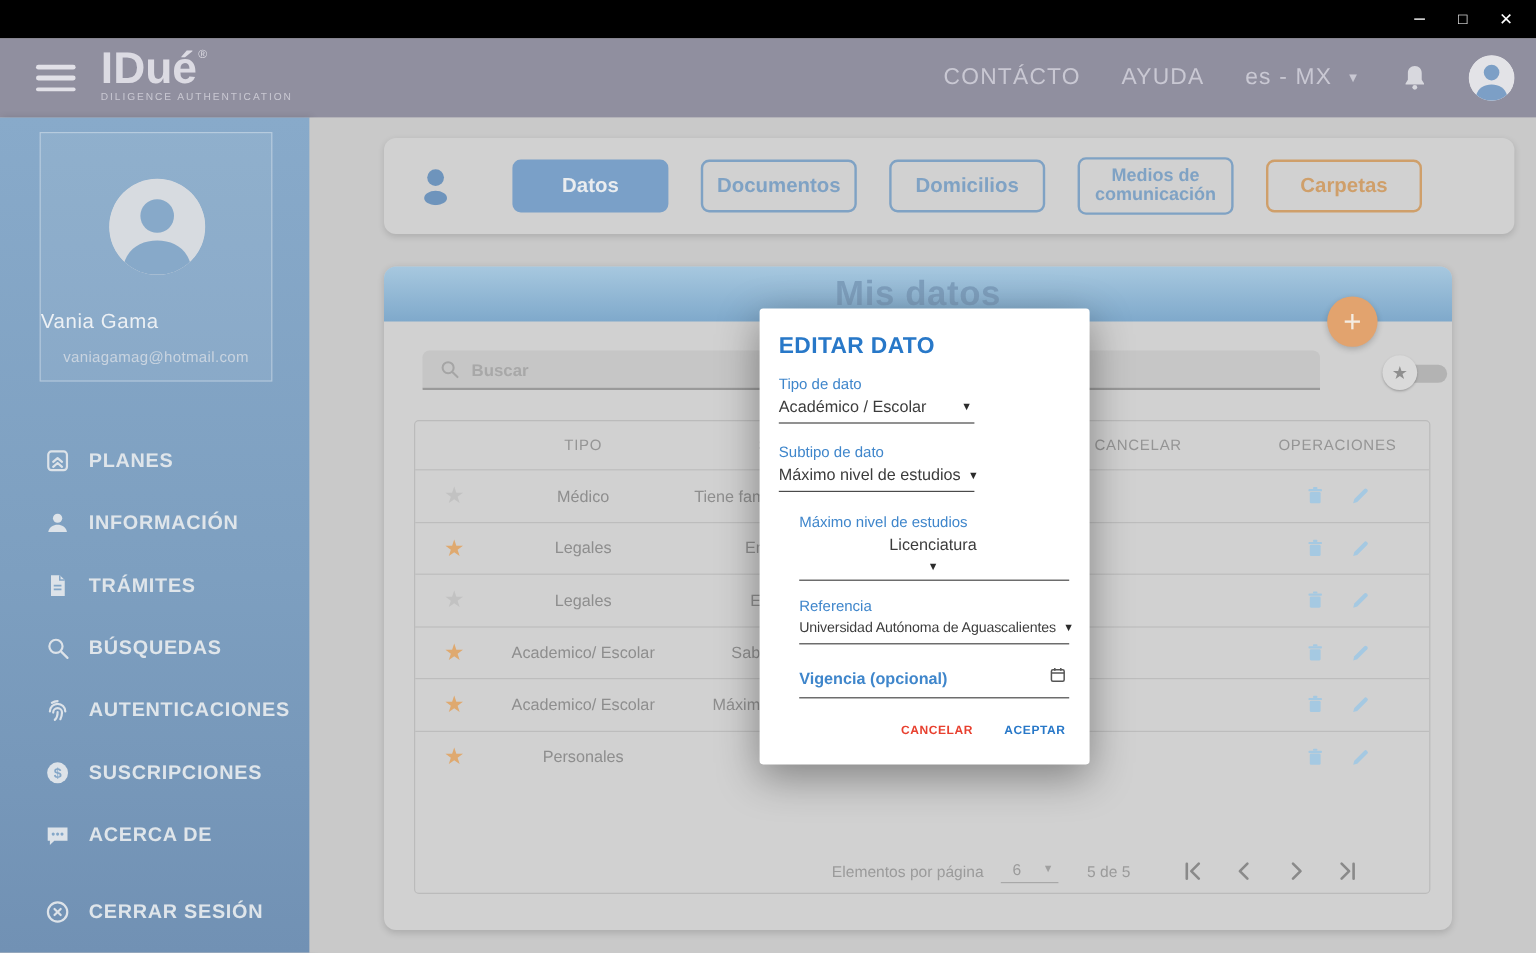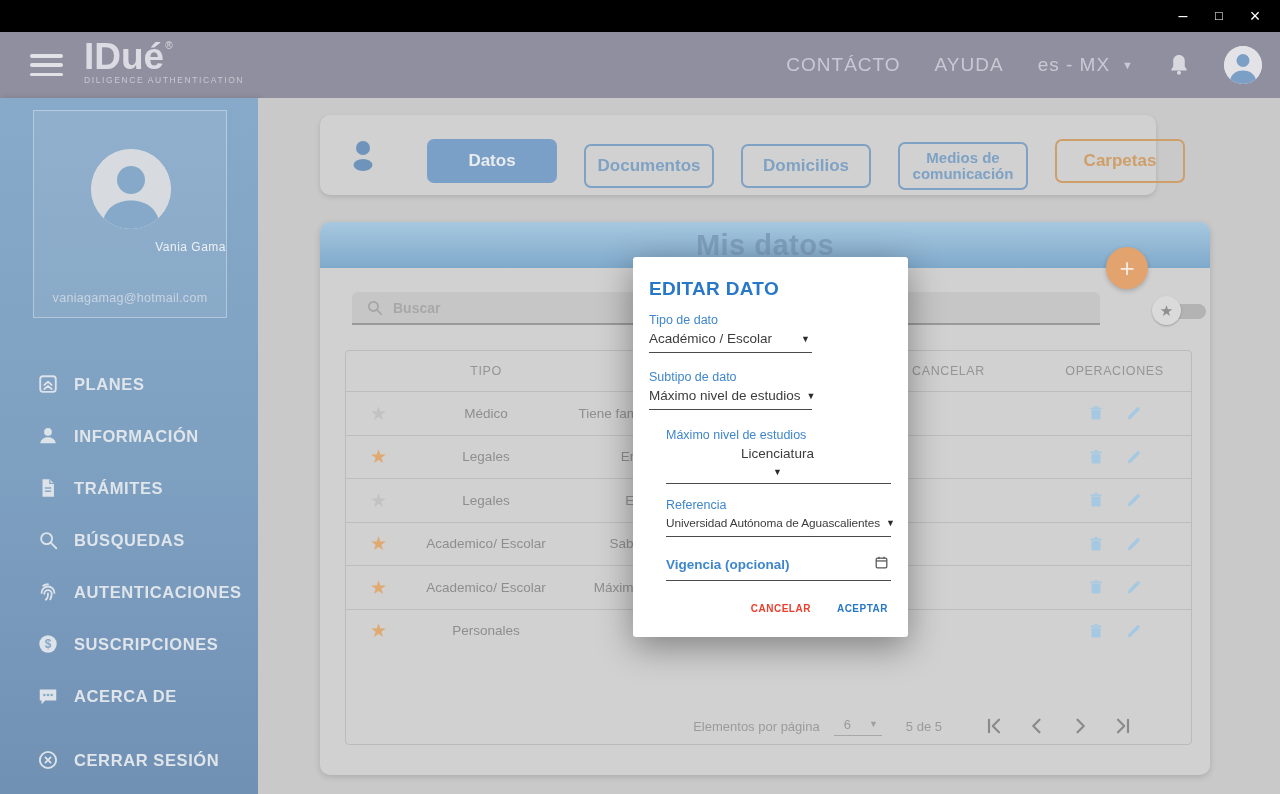--- a/index.html
+++ b/index.html
@@ -34,43 +34,43 @@
   .avatar-top { width:38px; height:38px; border-radius:50%; background:#e3e3e7; overflow:hidden; cursor:pointer; }
 
   
   .sidebar { position:absolute; left:0; top:98px; width:258px; height:696px;
              background:linear-gradient(180deg,#88aaca 0%, #7d9fc0 55%, #7191b4 100%);
              box-shadow:2px 0 6px rgba(0,0,0,0.15); }
   .profile-card { position:absolute; left:33px; top:12px; width:194px; height:208px;
                   background:rgba(255,255,255,0.07); border:1px solid rgba(255,255,255,0.35); }
   .avatar-big { position:absolute; left:57px; top:38px; width:80px; height:80px; border-radius:50%;
                 background:#d7dbe0; overflow:hidden; }
-  .profile-name { position:absolute; left:0; top:129px; width:100%; text-align:right;
-                  color:#ecf0f4; font-size:12px; letter-spacing:0.5px; }
+  .profile-name { position:absolute; left:0; top:147px; width:100%; text-align:left;
+                  color:#ecf0f4; font-size:17px; letter-spacing:0.5px; }
   .profile-email { position:absolute; left:0; top:180px; width:100%; text-align:center;
                    color:#c9d4e0; font-size:12.5px; letter-spacing:0.3px; }
   .menu { position:absolute; left:0; top:260px; width:258px; }
   .menu-item { height:52px; display:flex; align-items:center; padding-left:36px; cursor:pointer; }
   .menu-item.logout { margin-top:12px; }
   .menu-icon { width:24px; height:24px; flex:0 0 24px; display:flex; align-items:center; justify-content:center; }
   .menu-label { margin-left:14px; color:#dfe5ea; font-size:16.5px; font-weight:700; letter-spacing:0.6px; }
   .micon { stroke:#dde3e9; fill:none; stroke-width:2; stroke-linecap:round; stroke-linejoin:round; }
   .micon-fill { fill:#dde3e9; stroke:none; }
 
   
   .main { position:absolute; left:258px; top:98px; width:1022px; height:696px; background:#c9c9c9; }
 
-  .tabcard { position:absolute; left:62px; top:17px; width:836px; height:80px; background:#d1d1d1;
+  .tabcard { position:absolute; left:62px; top:17px; width:942px; height:80px; background:#d1d1d1;
              border-radius:10px; box-shadow:0 2px 5px rgba(0,0,0,0.13); }
   .tab-person { position:absolute; left:28px; top:24px; width:30px; height:32px; }
   .tabs { position:absolute; left:107px; top:16px; display:flex; align-items:center; gap:27px; }
   .tab { width:130px; height:44px; border-radius:7px; display:flex; align-items:center; justify-content:center;
          font-size:17px; font-weight:700; cursor:pointer; text-align:center; line-height:1.05; }
   .tab--active { background:#7aa0c8; color:#e9ecef; }
-  .tab--outline { border:2px solid #7fa2c4; color:#7fa2c4;margin-top:11px; }
+  .tab--outline { border:2px solid #7fa2c4; color:#7fa2c4; }
   .tab--tall { height:48px; font-size:15px; }
   .tab--orange { border:2px solid #cf9f6a; color:#cf9f6a; }
 
   .datacard { position:absolute; left:62px; top:124px; width:890px; height:553px; background:#d1d1d1;
               border-radius:10px; box-shadow:0 2px 6px rgba(0,0,0,0.15); }
   .datacard-header { position:absolute; left:0; top:0; width:890px; height:46px;
                      border-radius:10px 10px 0 0;
                      background:linear-gradient(180deg,#a7c8df 0%, #7fa9cb 100%); }
   .datacard-title { width:100%; text-align:center; line-height:46px; font-size:29px; font-weight:700;
                     color:#7e9fbd; letter-spacing:0.5px; }

